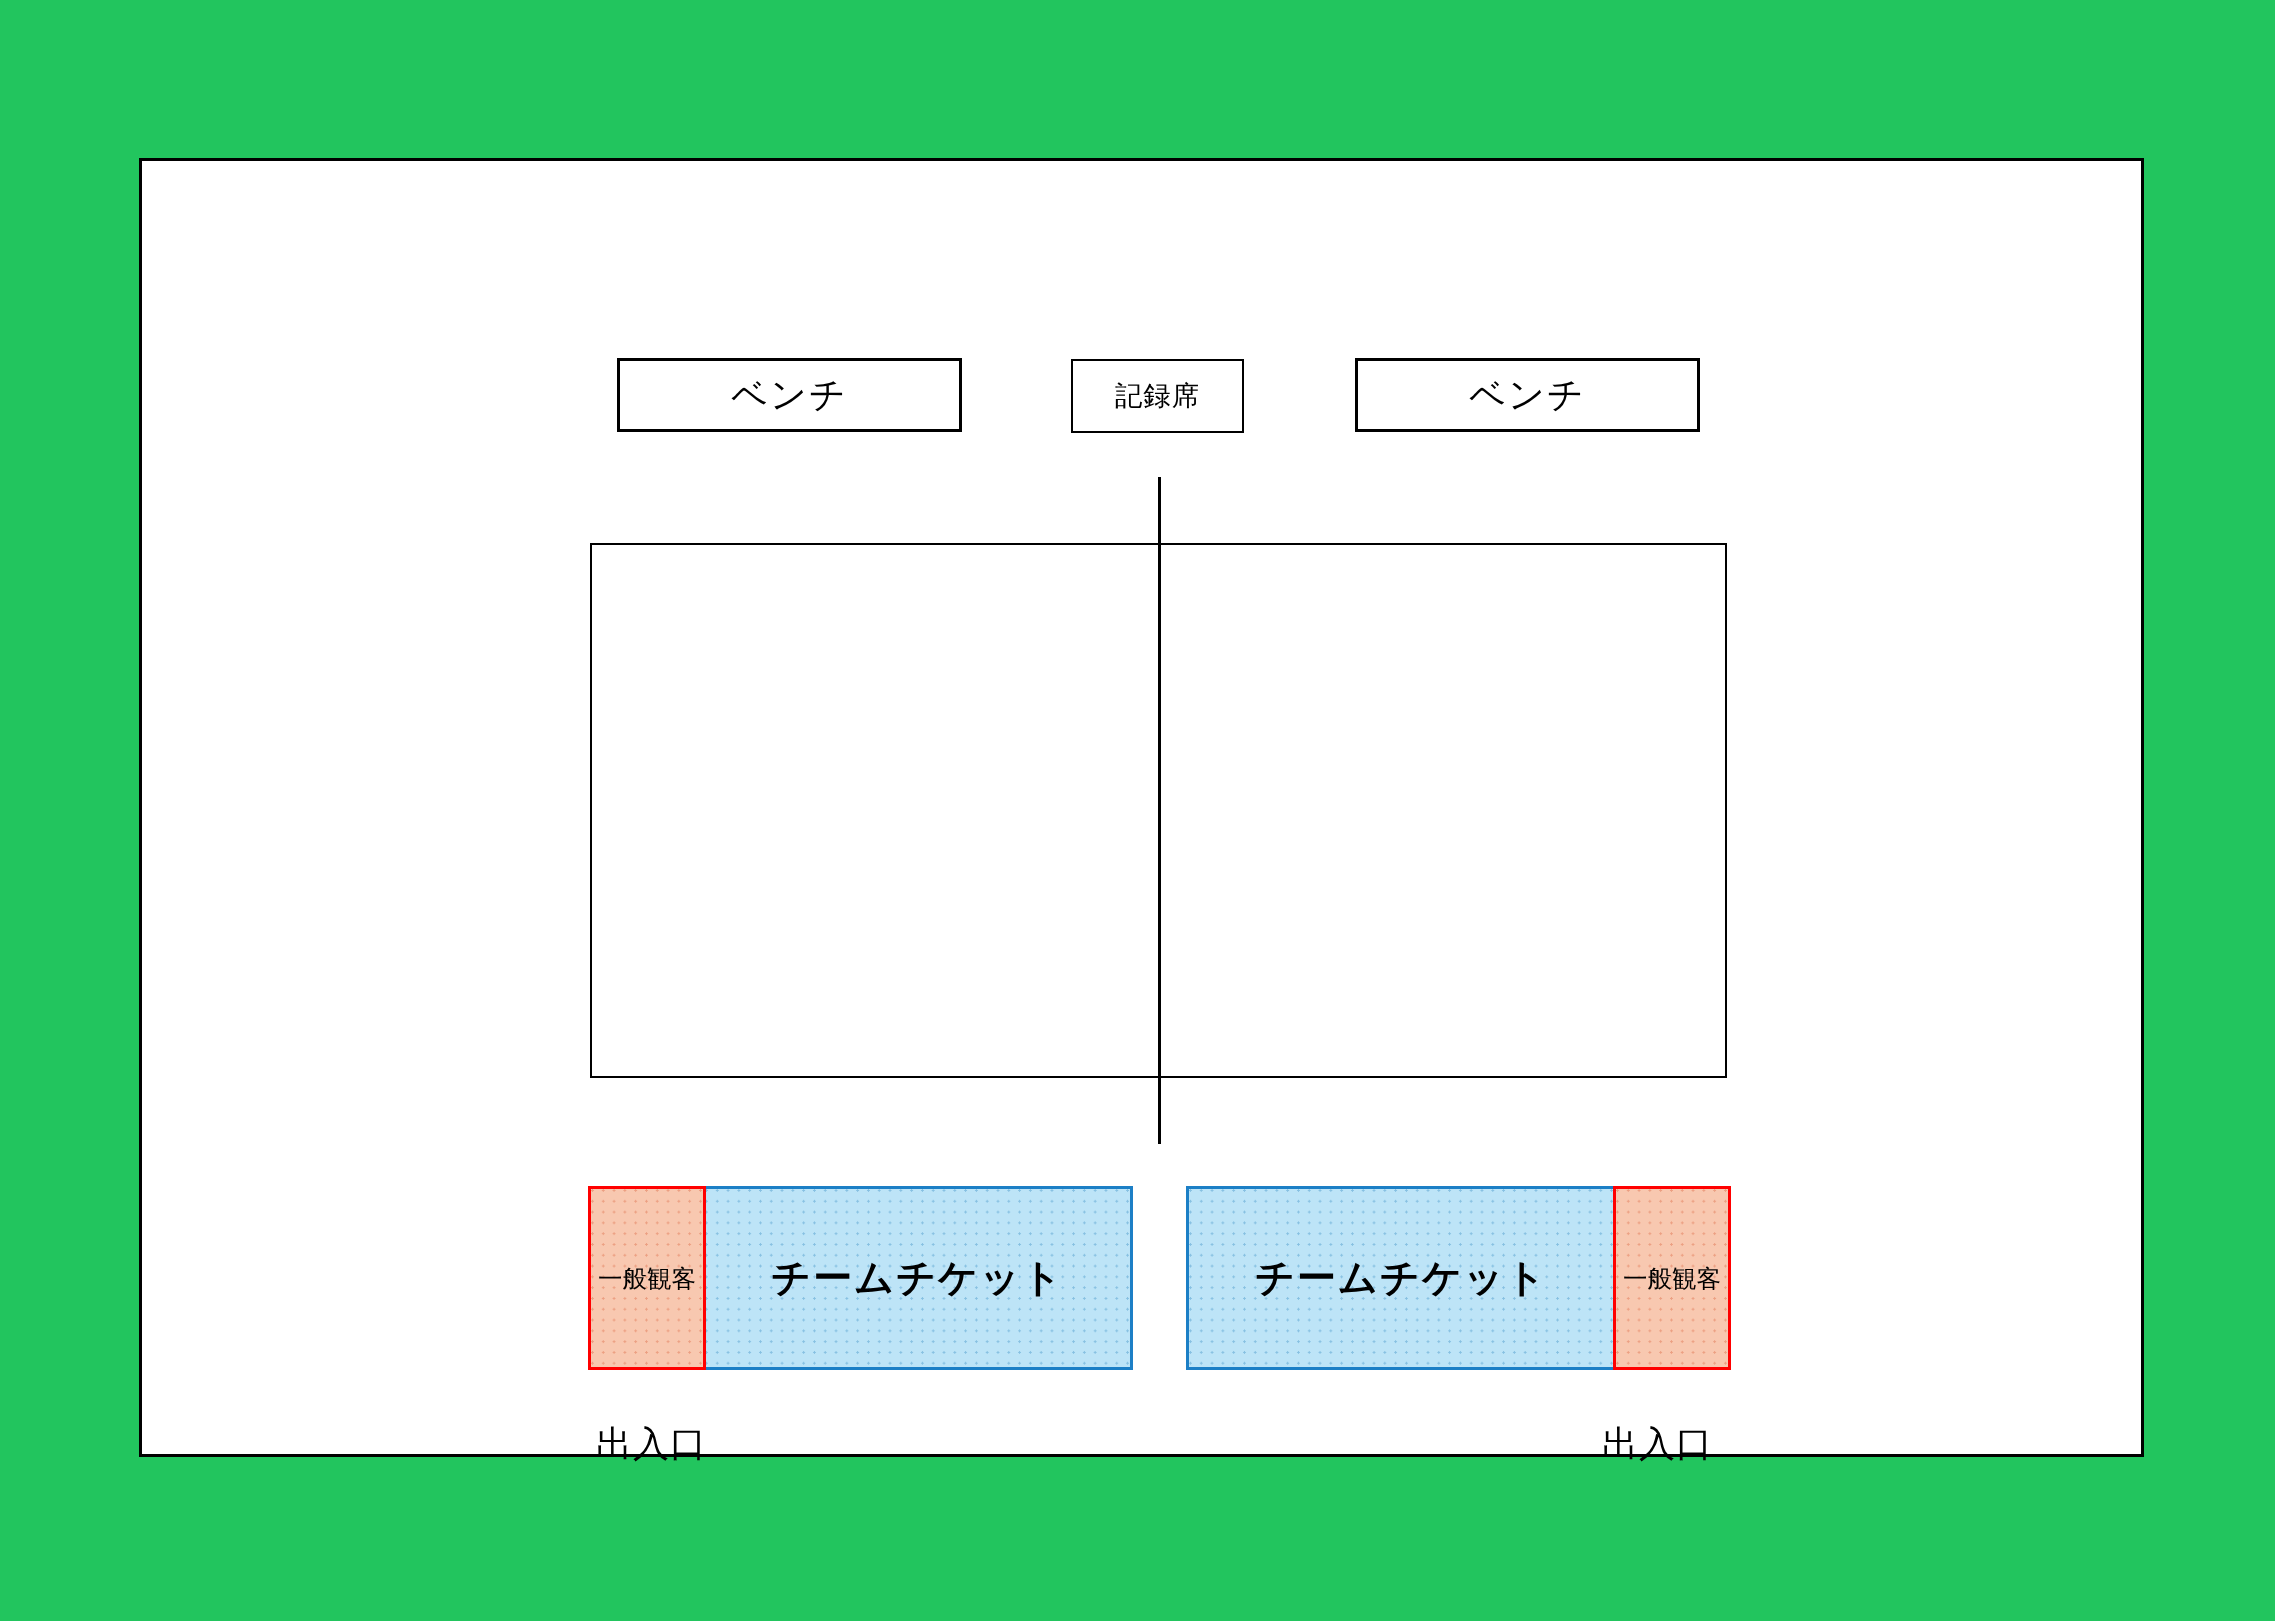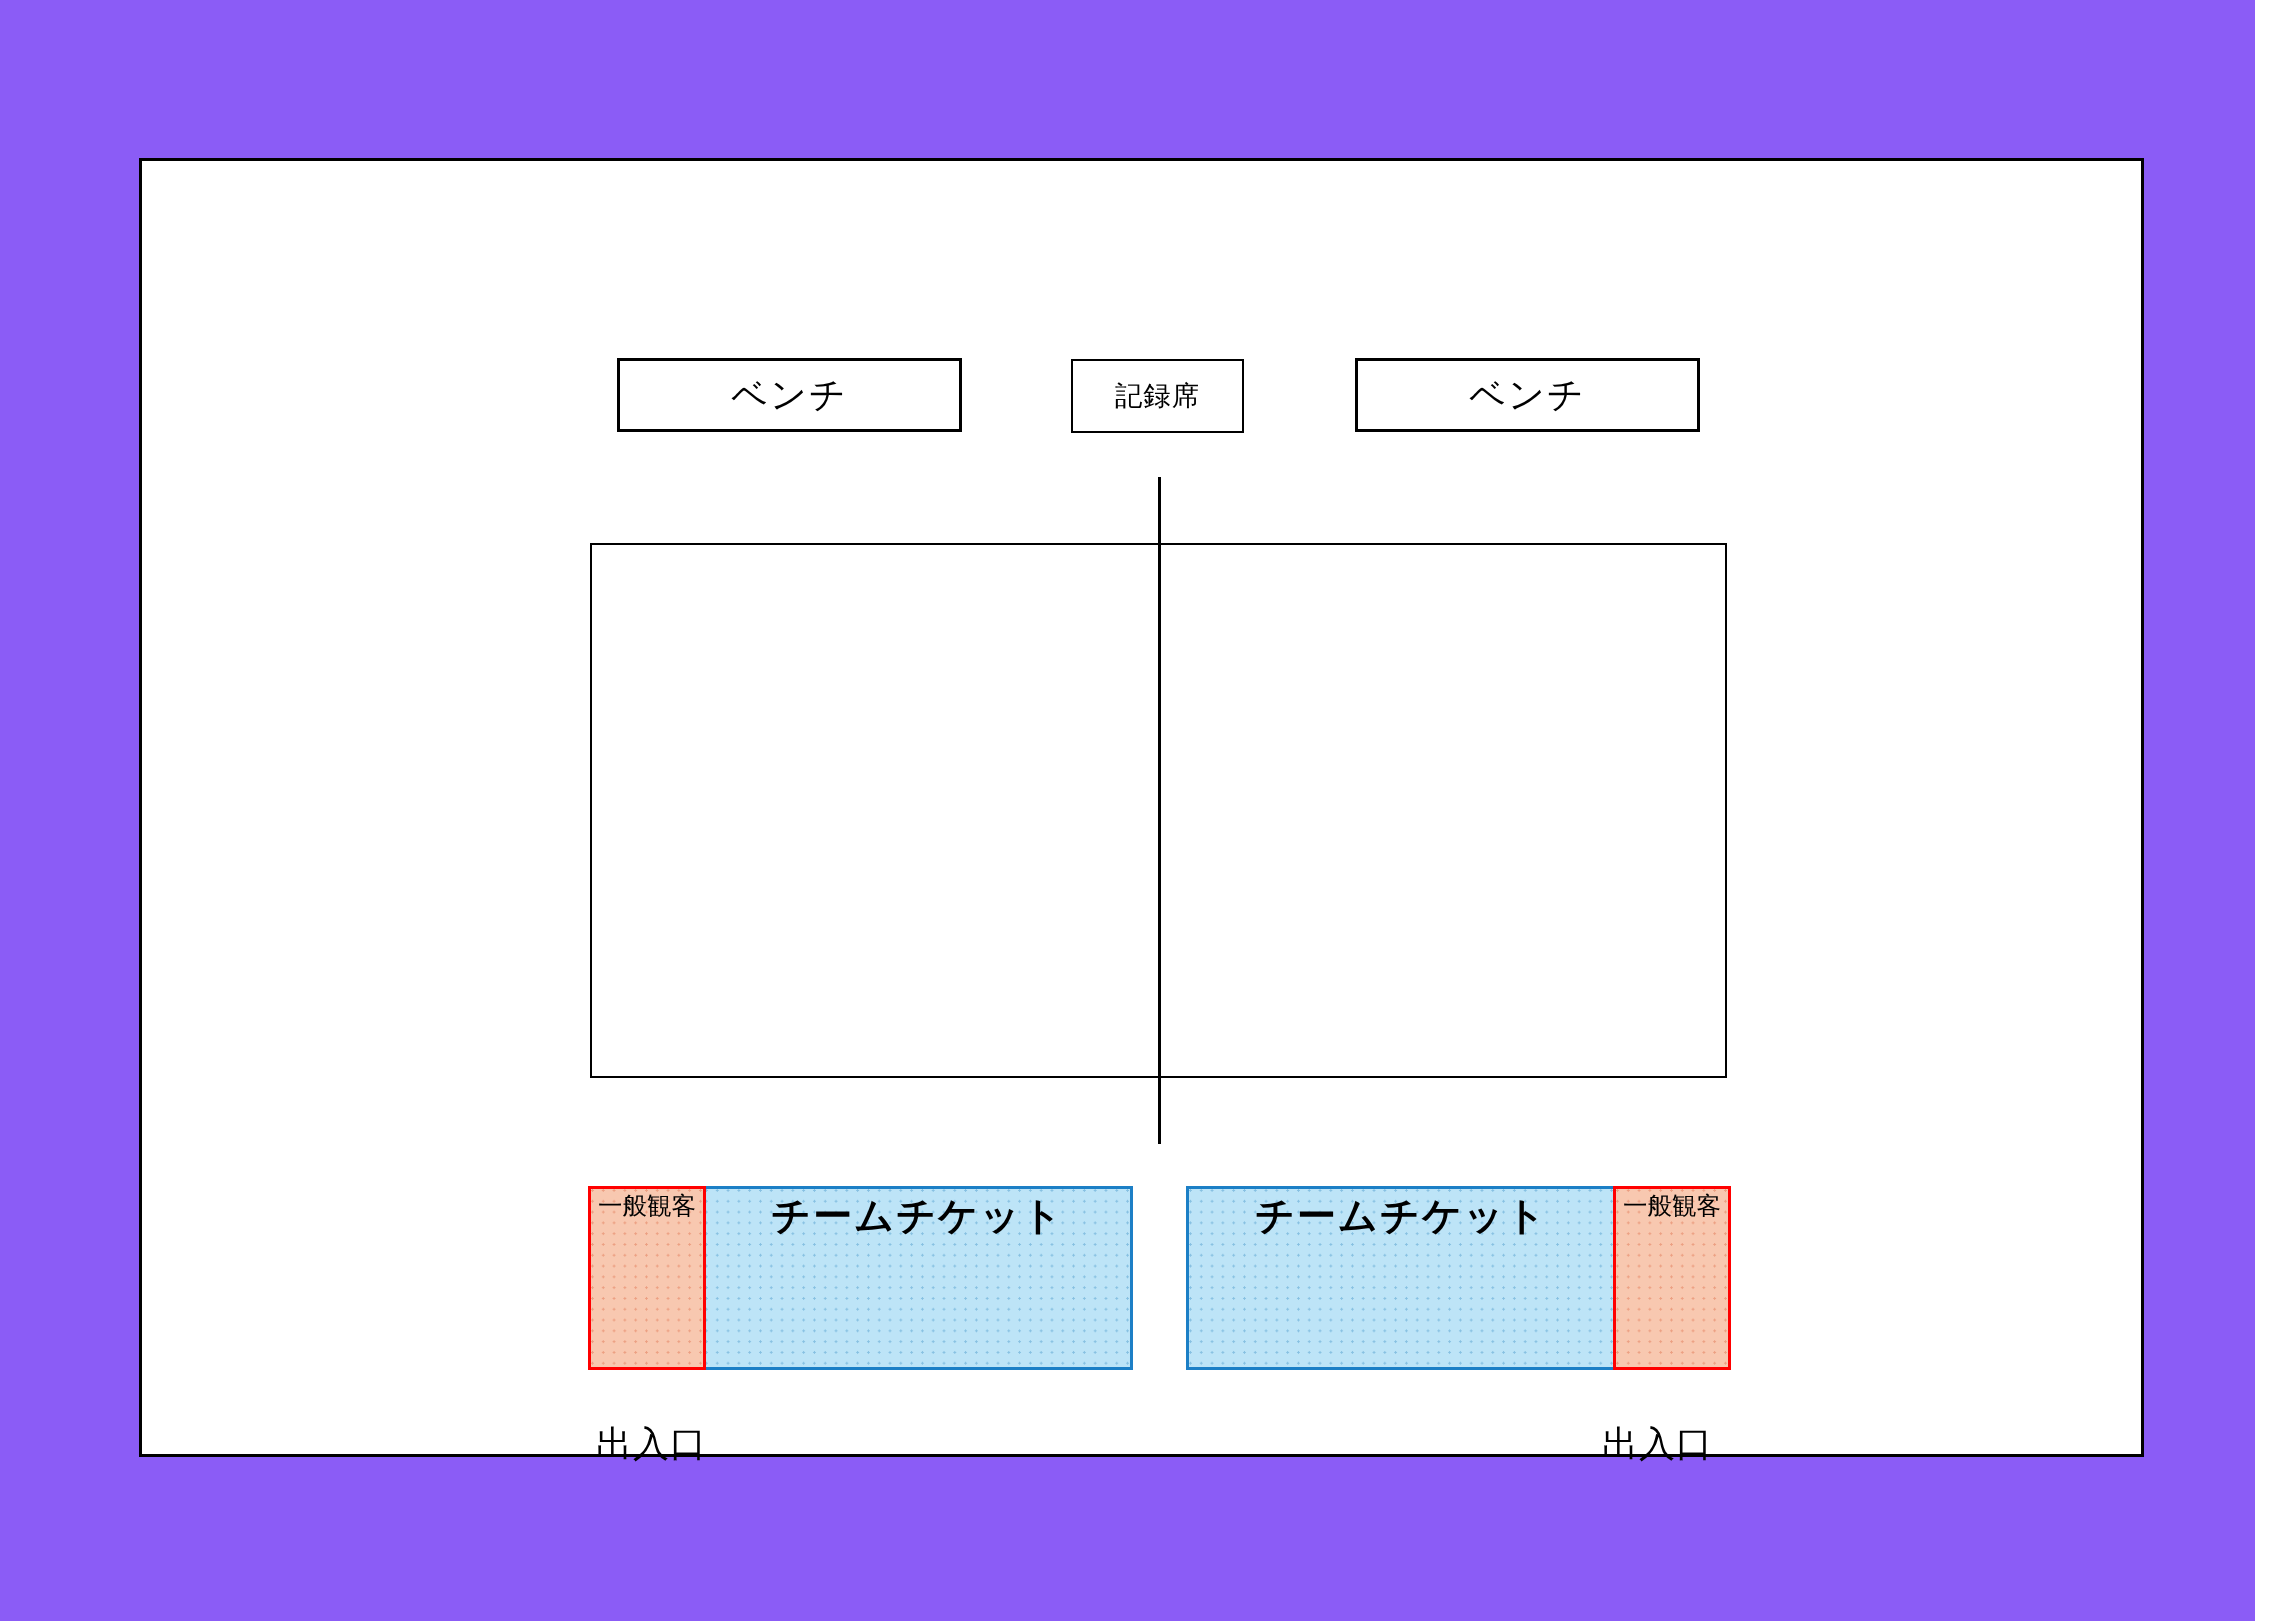--- a/index.html
+++ b/index.html
@@ -9,22 +9,23 @@
     background: #ffffff;
   }
   body {
     font-family: "Liberation Sans", "DejaVu Sans", sans-serif;
   }
 
   #stage {
     position: relative;
     width: 2255px;
     height: 1621px;
-    background: #8b5cf6;
+    background: #22c55e;
     overflow: hidden;
+    padding-left: 20px;
   }
 
   
   .venue-frame {
     position: absolute;
     left: 139px;
     top: 158px;
     width: 2005px;
     height: 1299px;
     border: 3.9px solid #000000;
@@ -87,21 +88,21 @@
     display: flex;
     align-items: stretch;
   }
   .seat-block-left  { left: 588px;  width: 545px; }
   .seat-block-right { left: 1186px; width: 545px; }
 
   .seat-seg {
     position: relative;
     box-sizing: border-box;
     display: flex;
-    align-items: flex-start;
+    align-items: center;
     justify-content: center;
     color: #000000;
     text-align: center;
   }
 
   
   .seg-general {
     flex: 0 0 118px;
     background-color: #F8C8B0;
     background-image:

